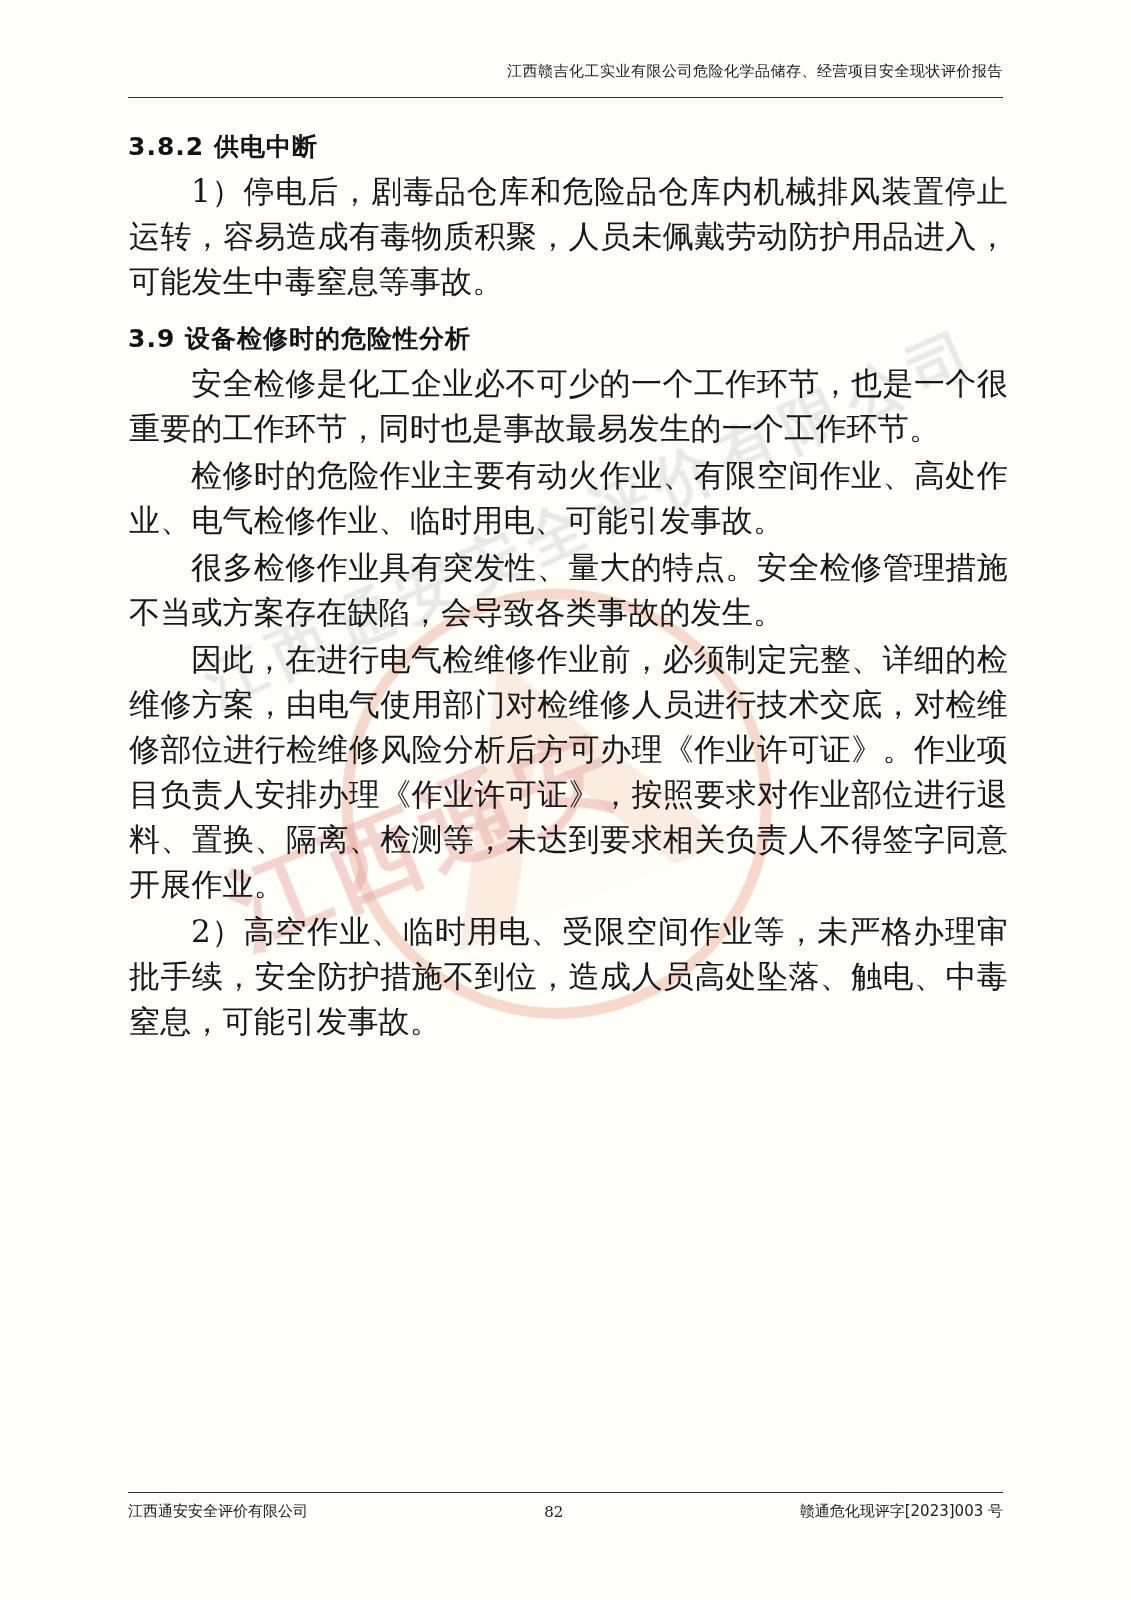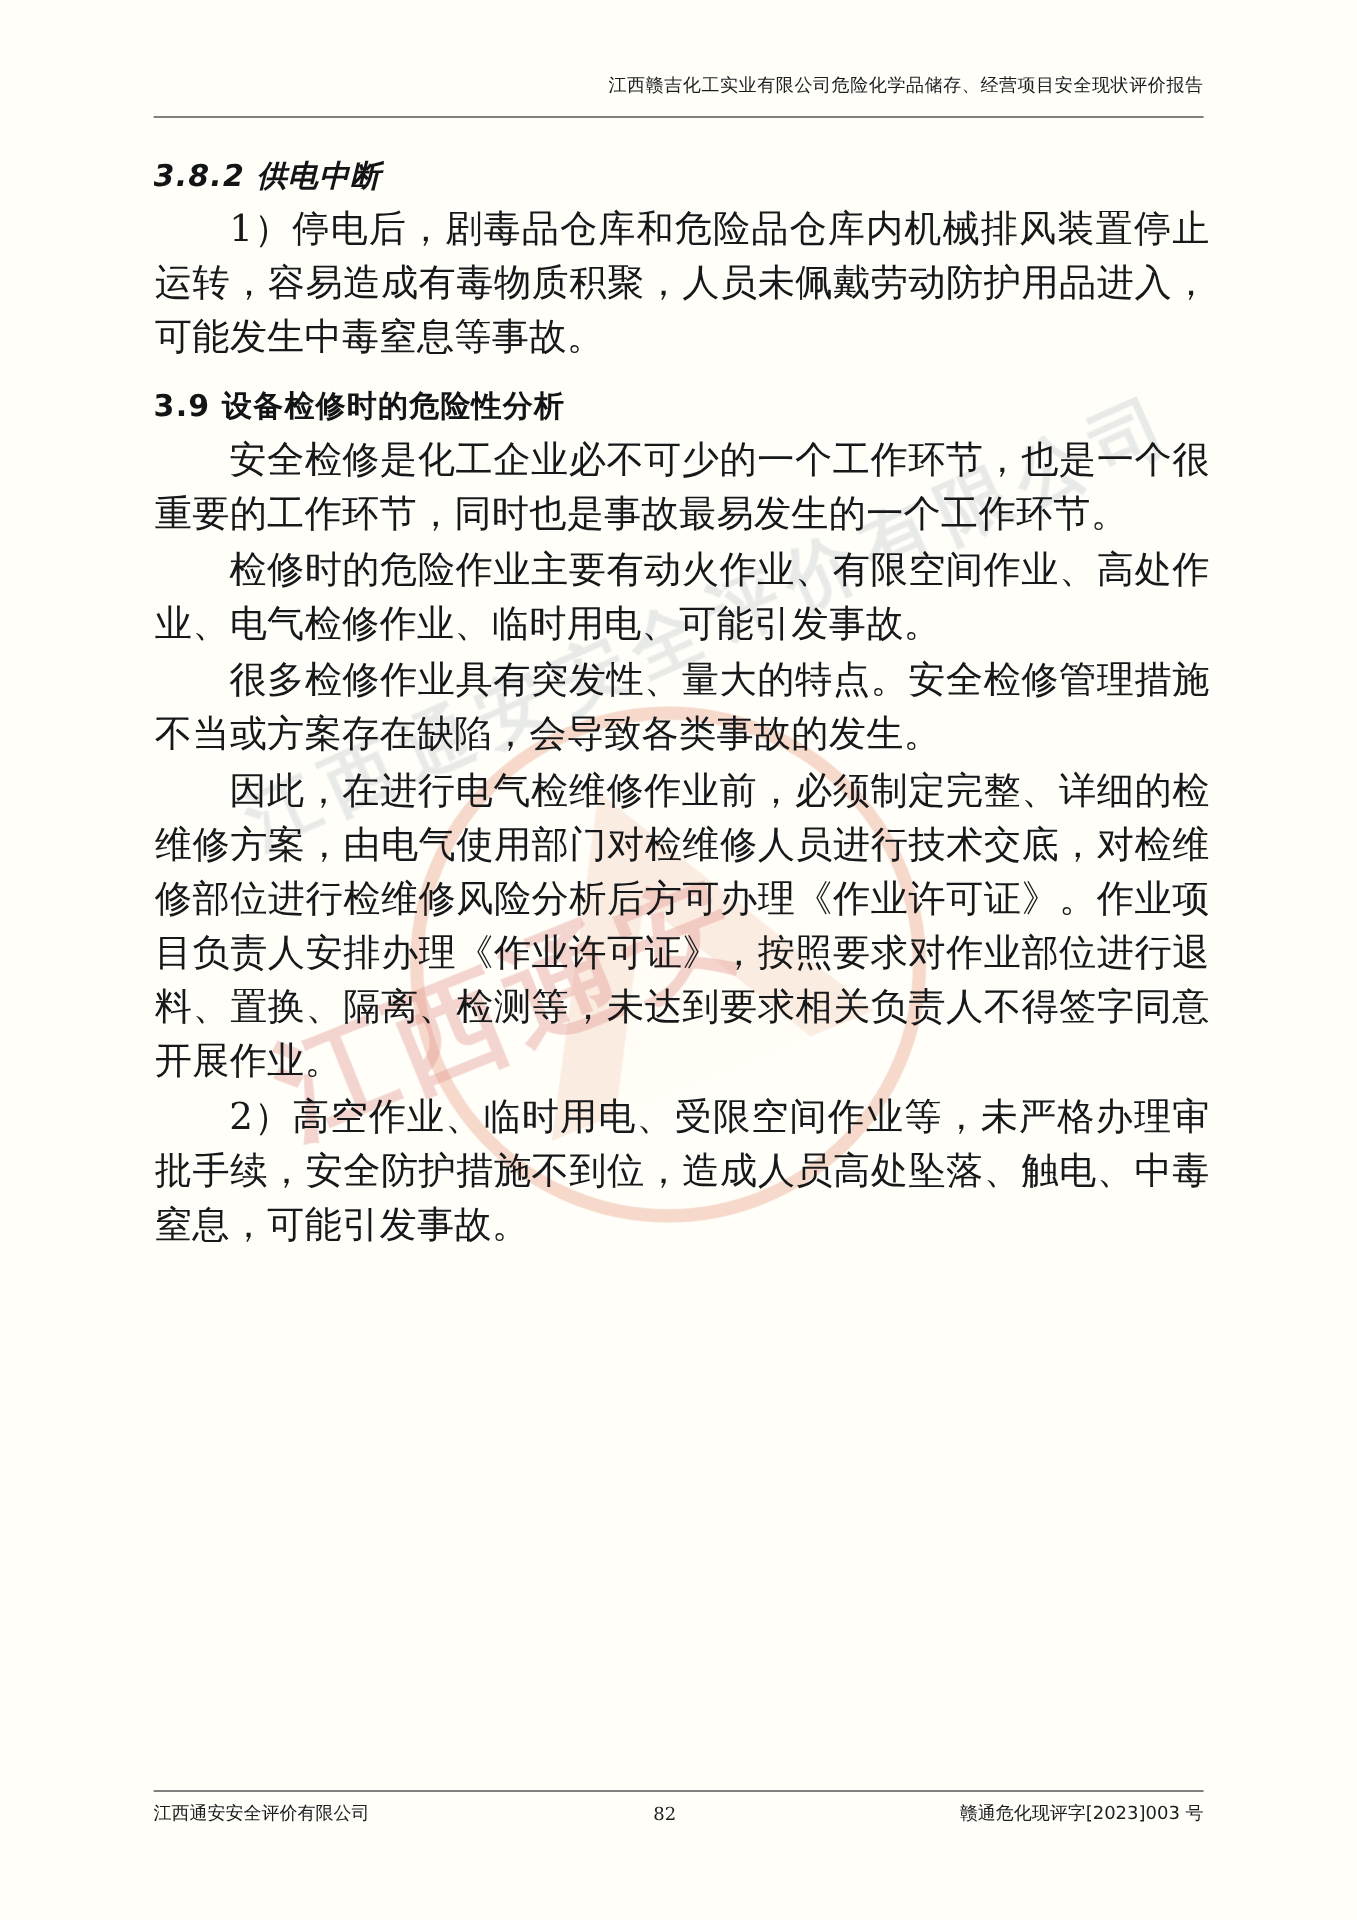--- a/index.html
+++ b/index.html
@@ -119,21 +119,21 @@
     width: 880px;
   }
   h2.sec {
     font-family: "DejaVu Sans", "Liberation Sans", sans-serif;
     font-size: 25px;
     font-weight: bold;
     margin: 18px 0 6px 0;
     letter-spacing: 1px;
     color: #121416;
   }
-  h2.sec.first { margin-top: 0; font-style: italic; }
+  h2.sec.first { margin-top: 0; }
   p.para {
     font-size: 31px;
     line-height: 45px;
     margin: 0 0 2px 1px;
     text-align: justify;
     text-justify: inter-ideograph;
     text-indent: 2em;
     letter-spacing: 0.2px;
   }
 

